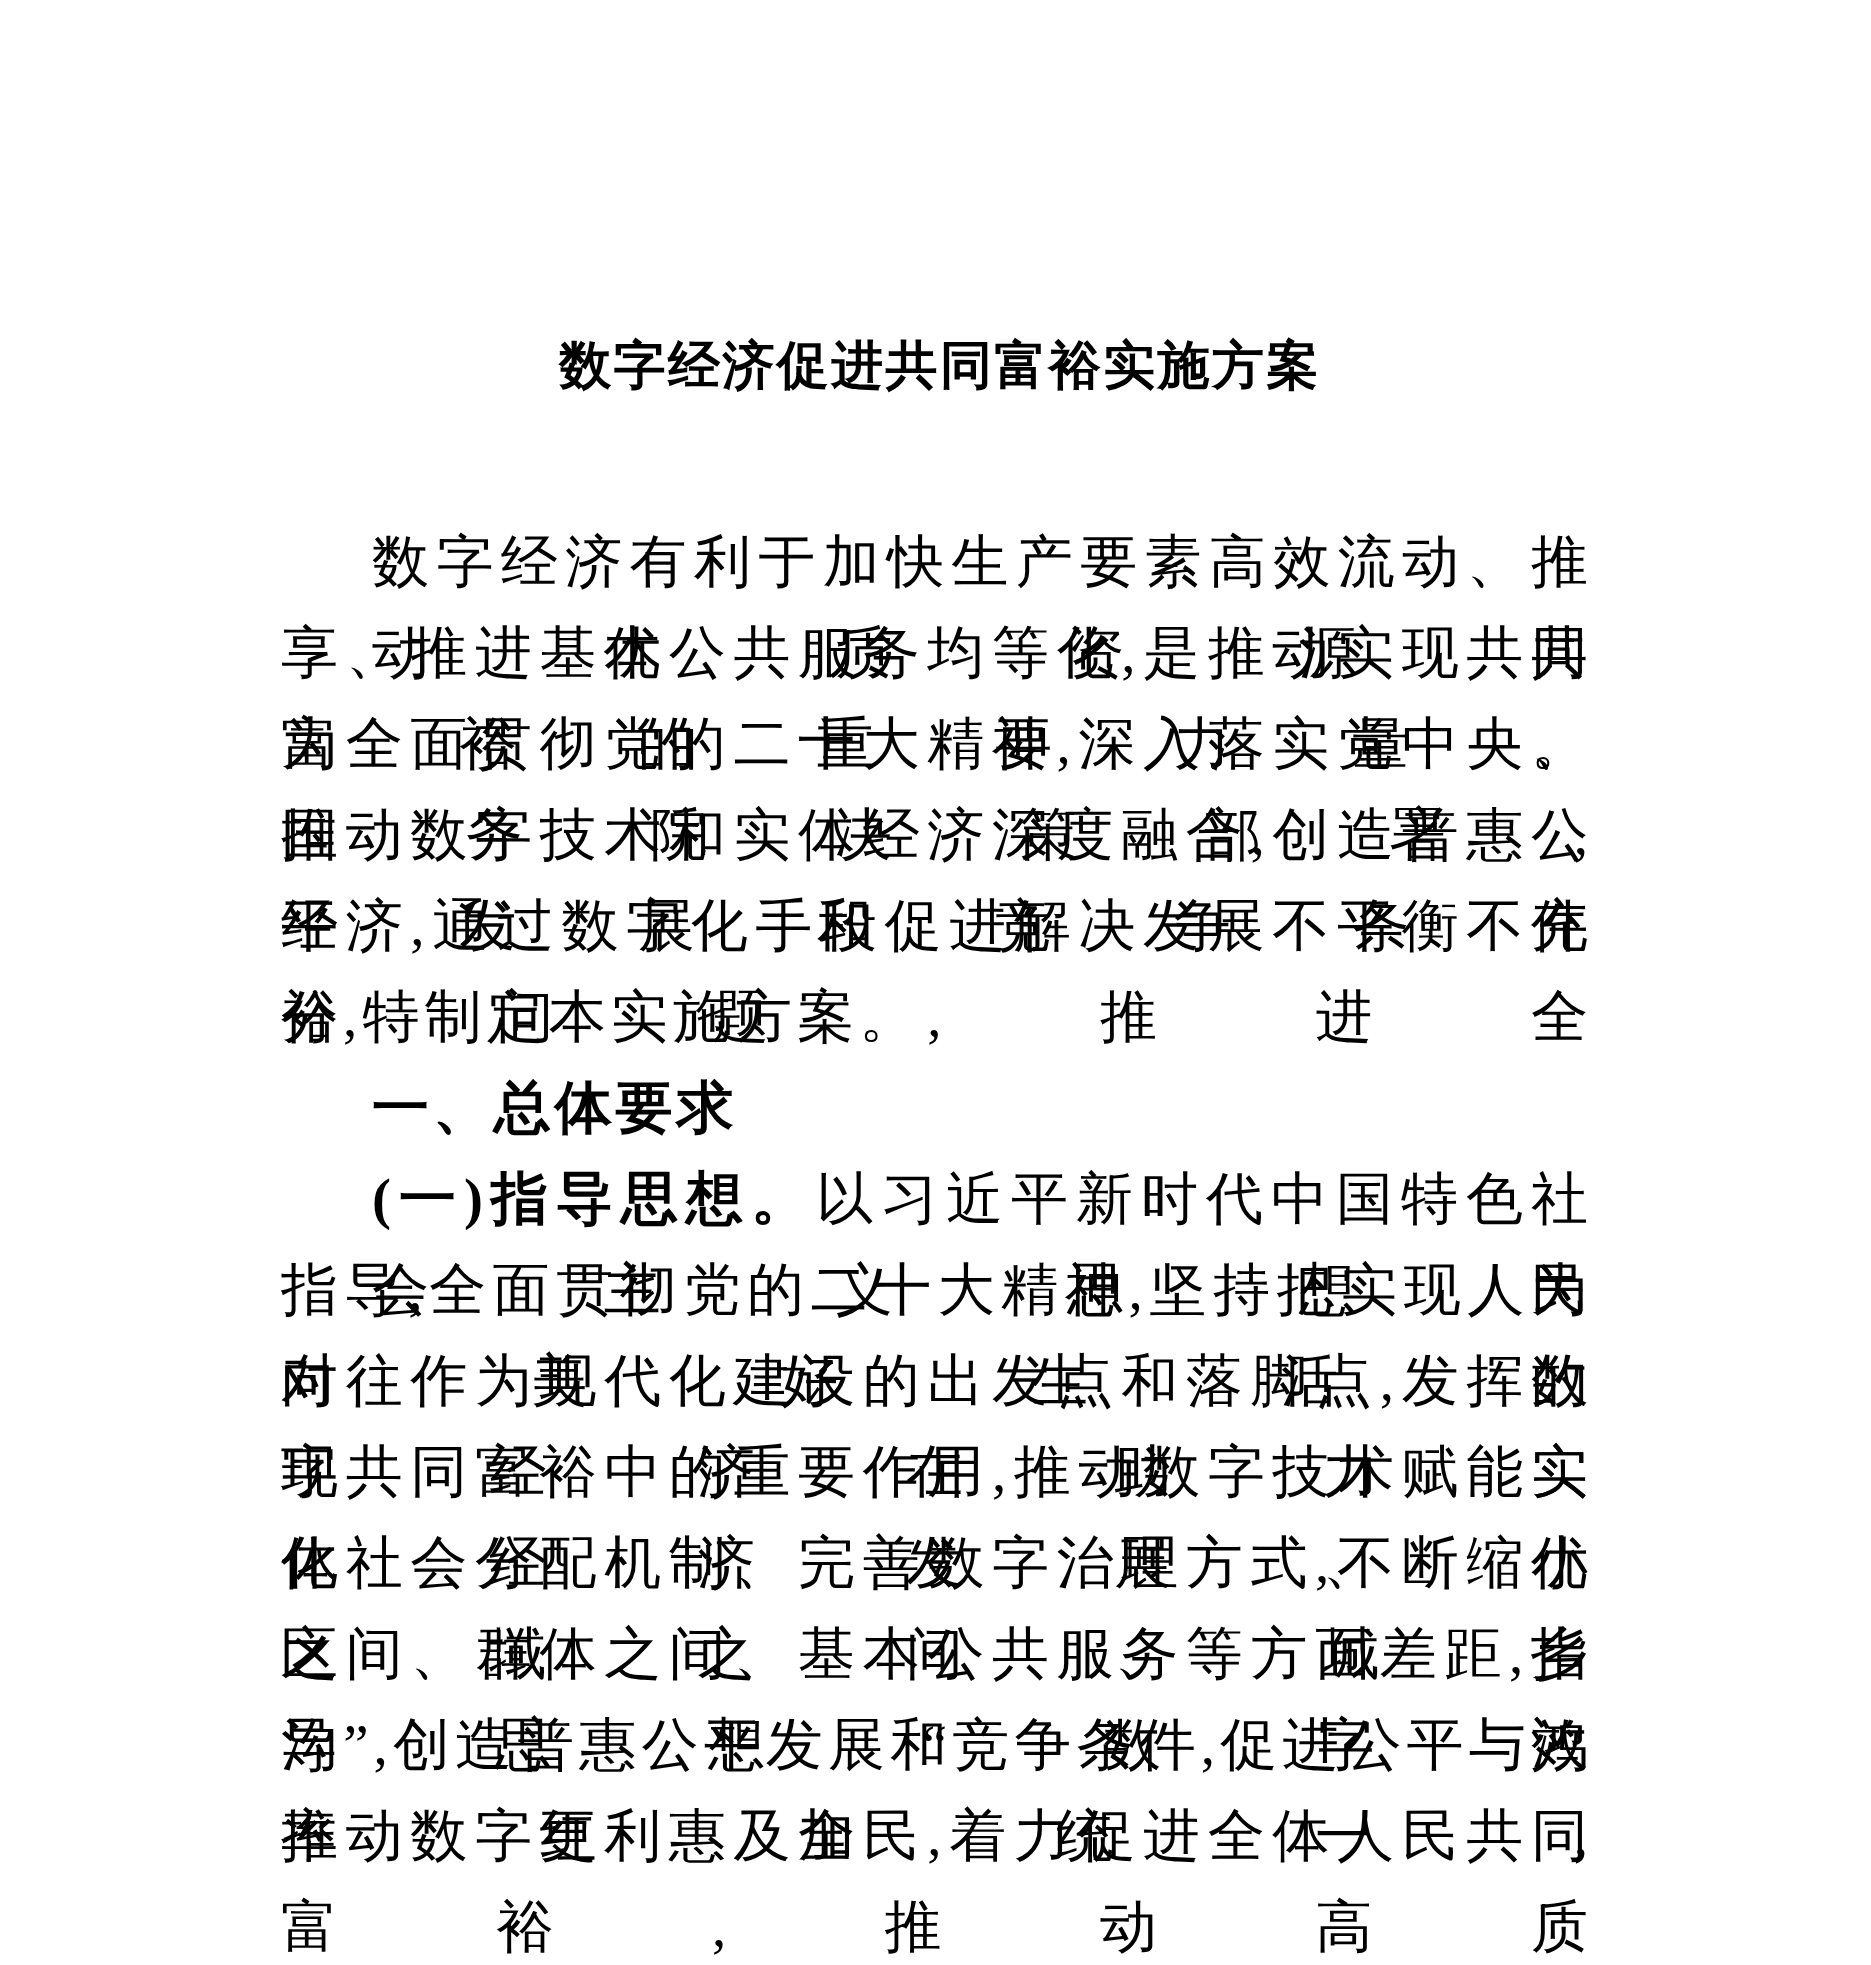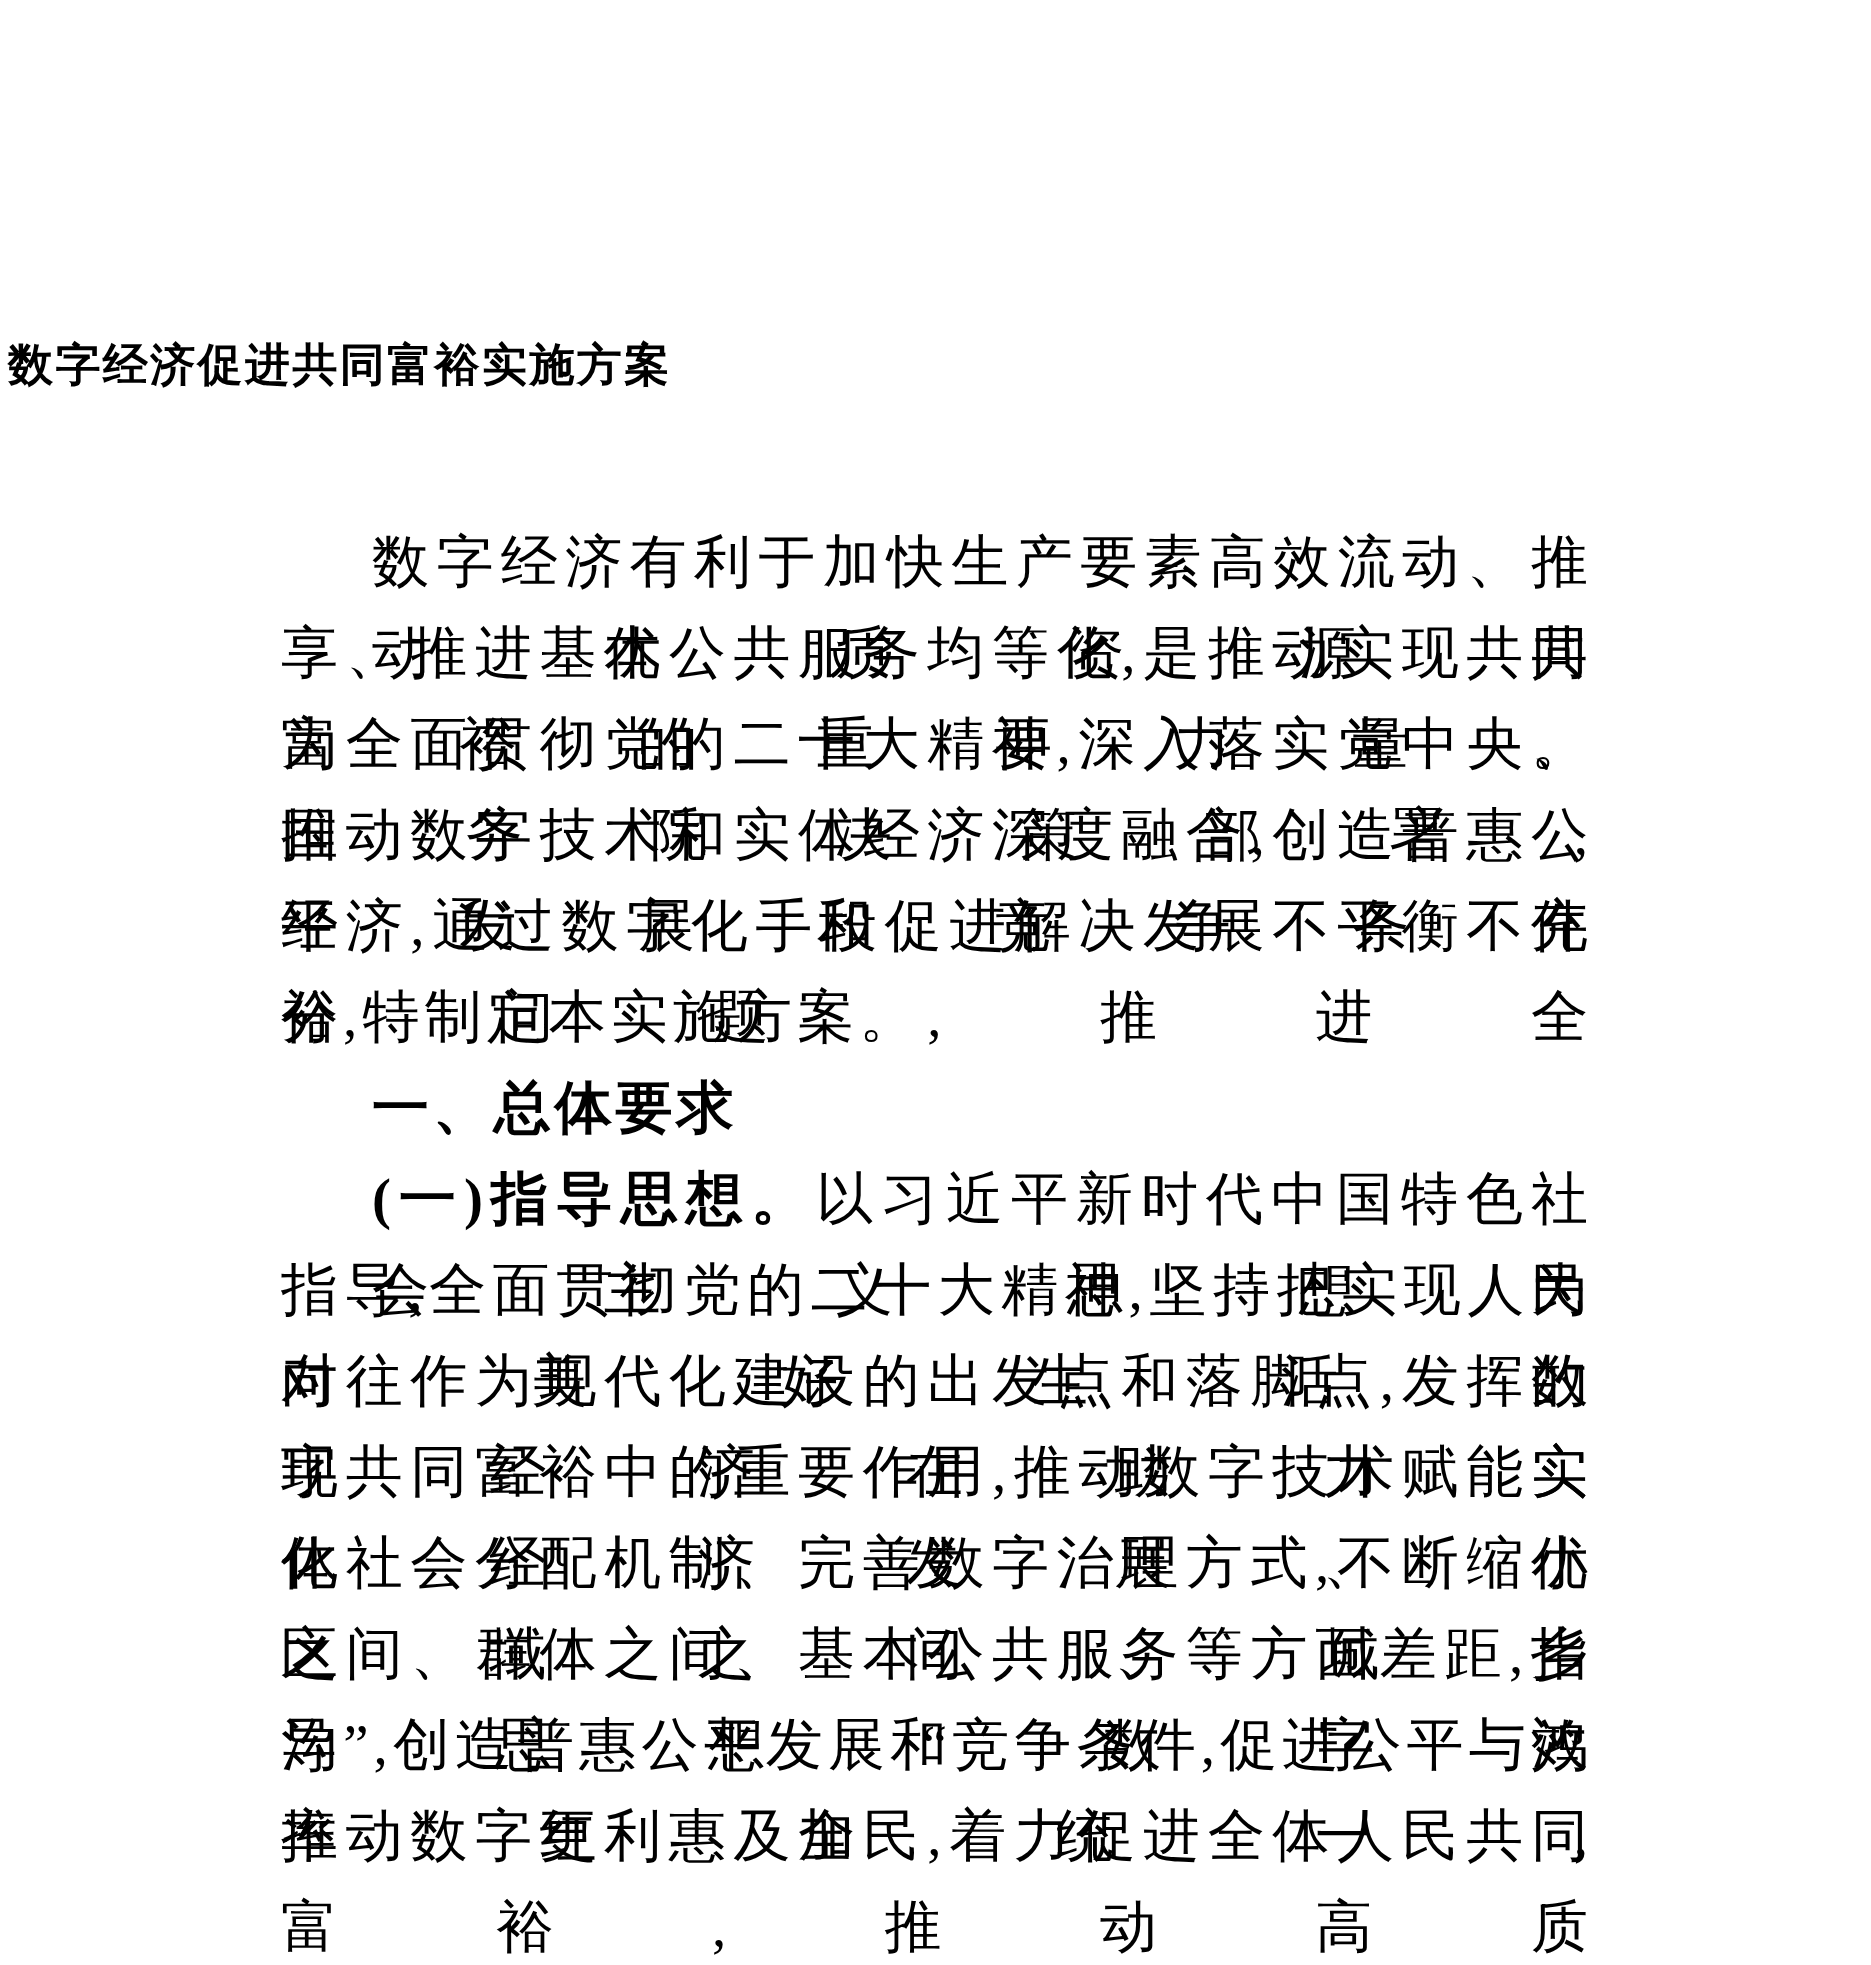--- a/index.html
+++ b/index.html
@@ -9,22 +9,22 @@
     width:1872px;height:2647px;
     background:#ffffff;
     color:#000000;
     overflow:hidden;
     font-family:"Liberation Serif","DejaVu Serif",serif;
   }
   .doc-title{
     position:absolute;
     top:326px;left:8px;right:0;
     margin:0;
-    text-align:left;
-    font-size:45px;
+    text-align:center;
+    font-size:52px;
     font-weight:700;
     letter-spacing:2.4px;
     line-height:79px;
     font-family:"Liberation Serif","DejaVu Serif",serif;
   }
   .doc-body{
     position:absolute;
     top:516px;
     left:281px;
     right:279px;

